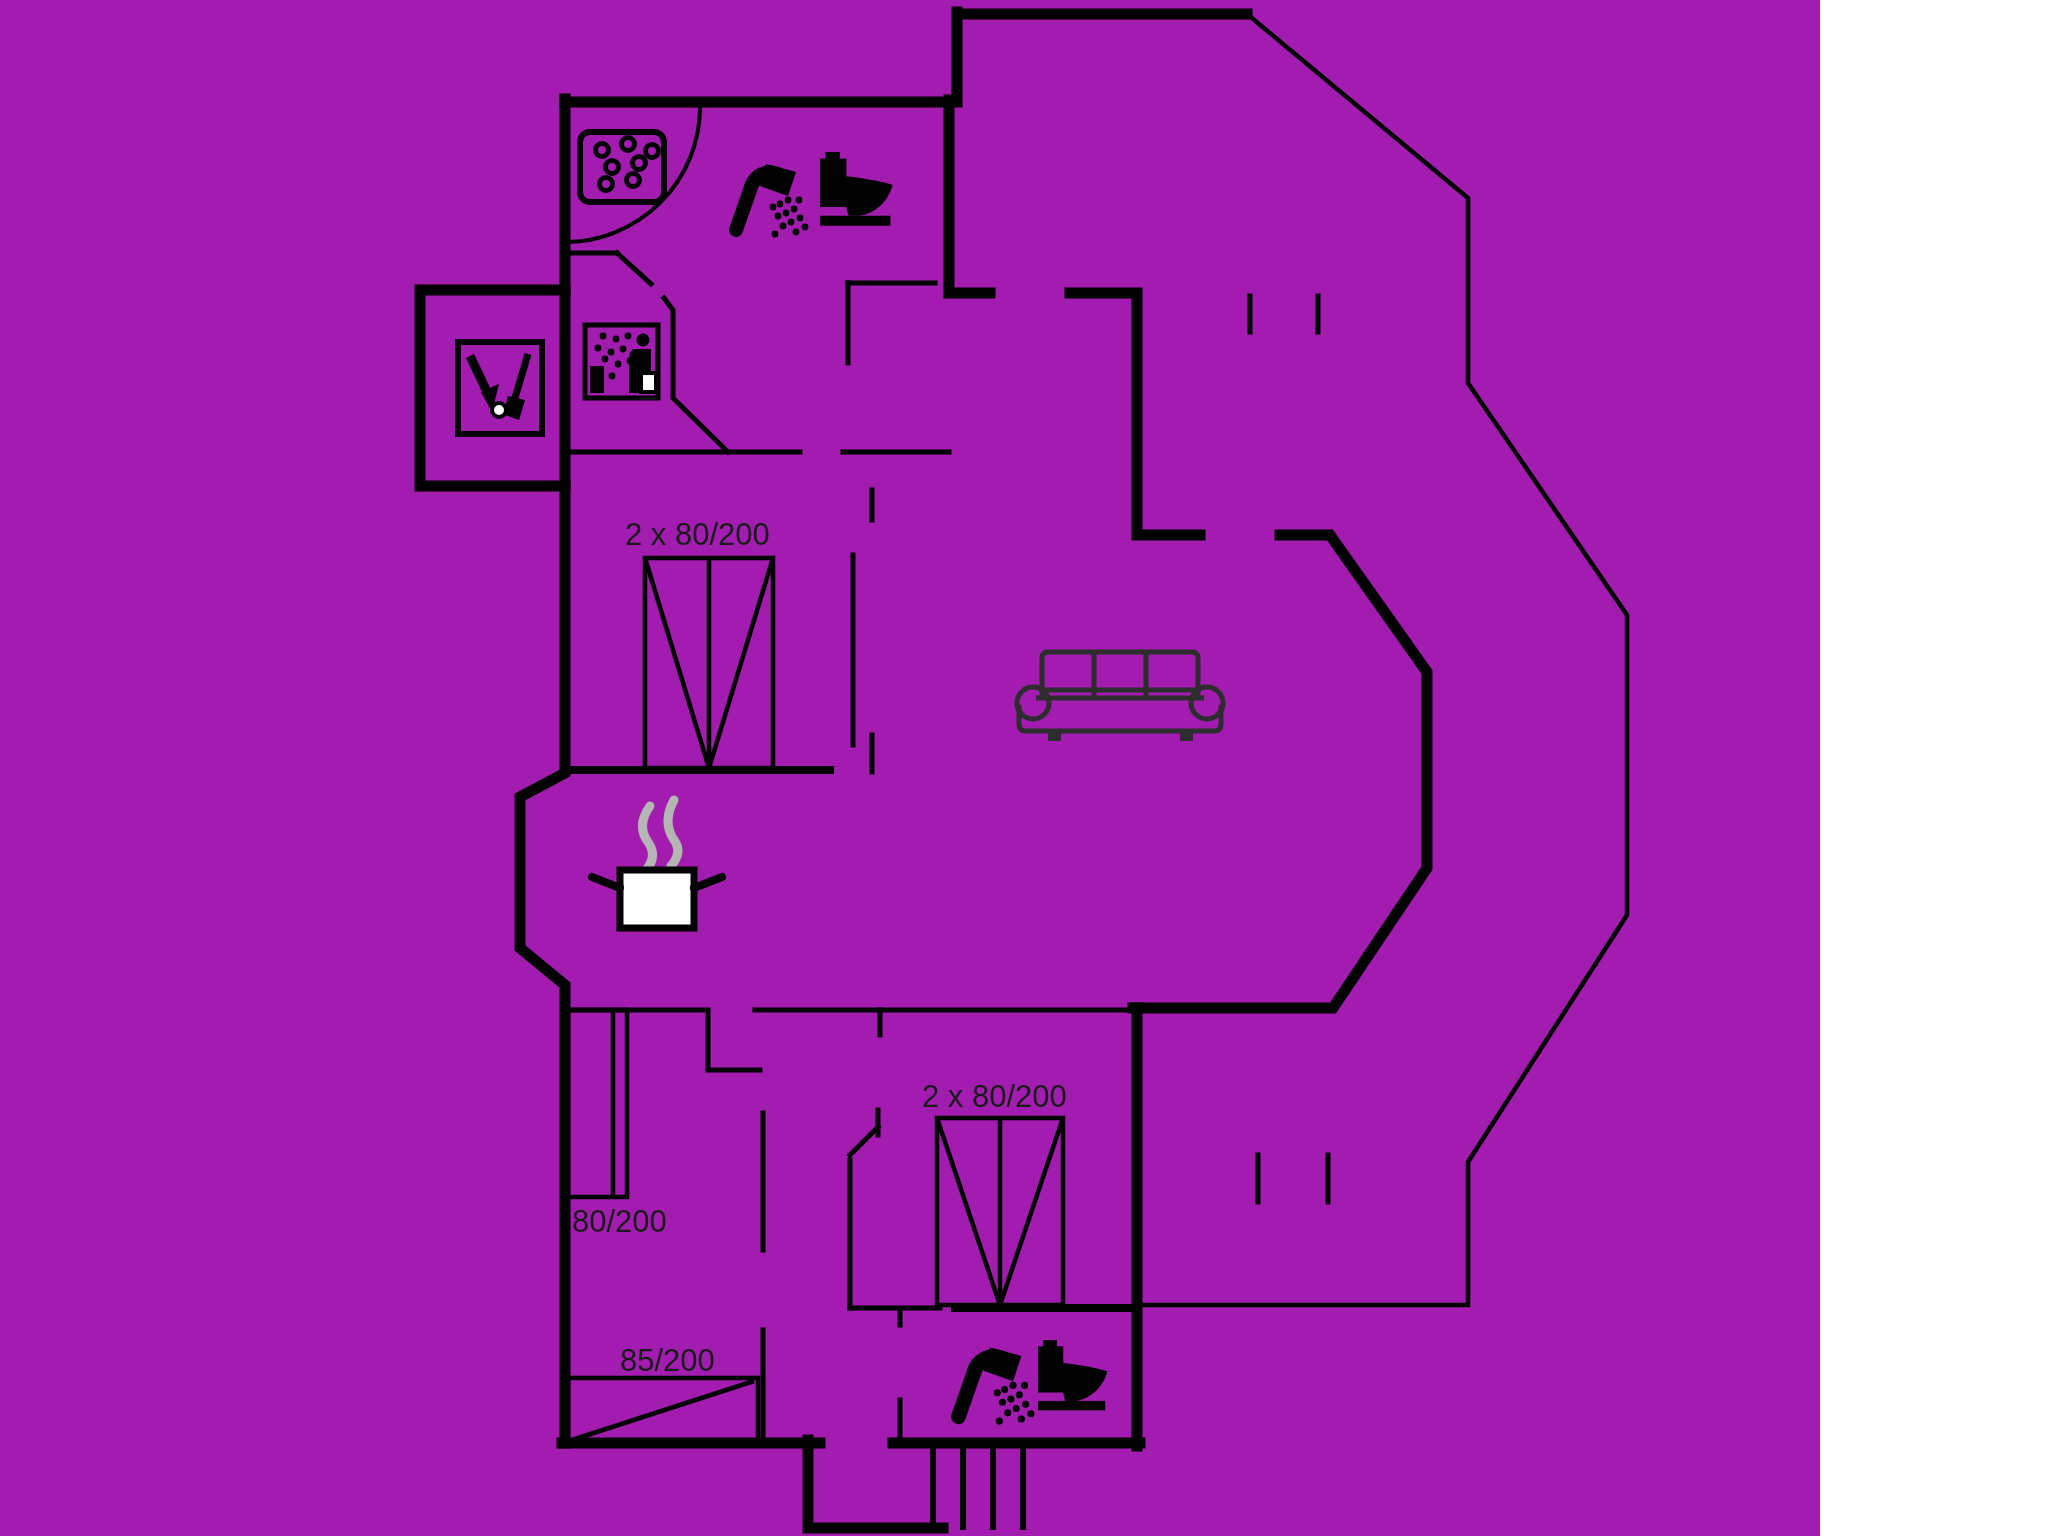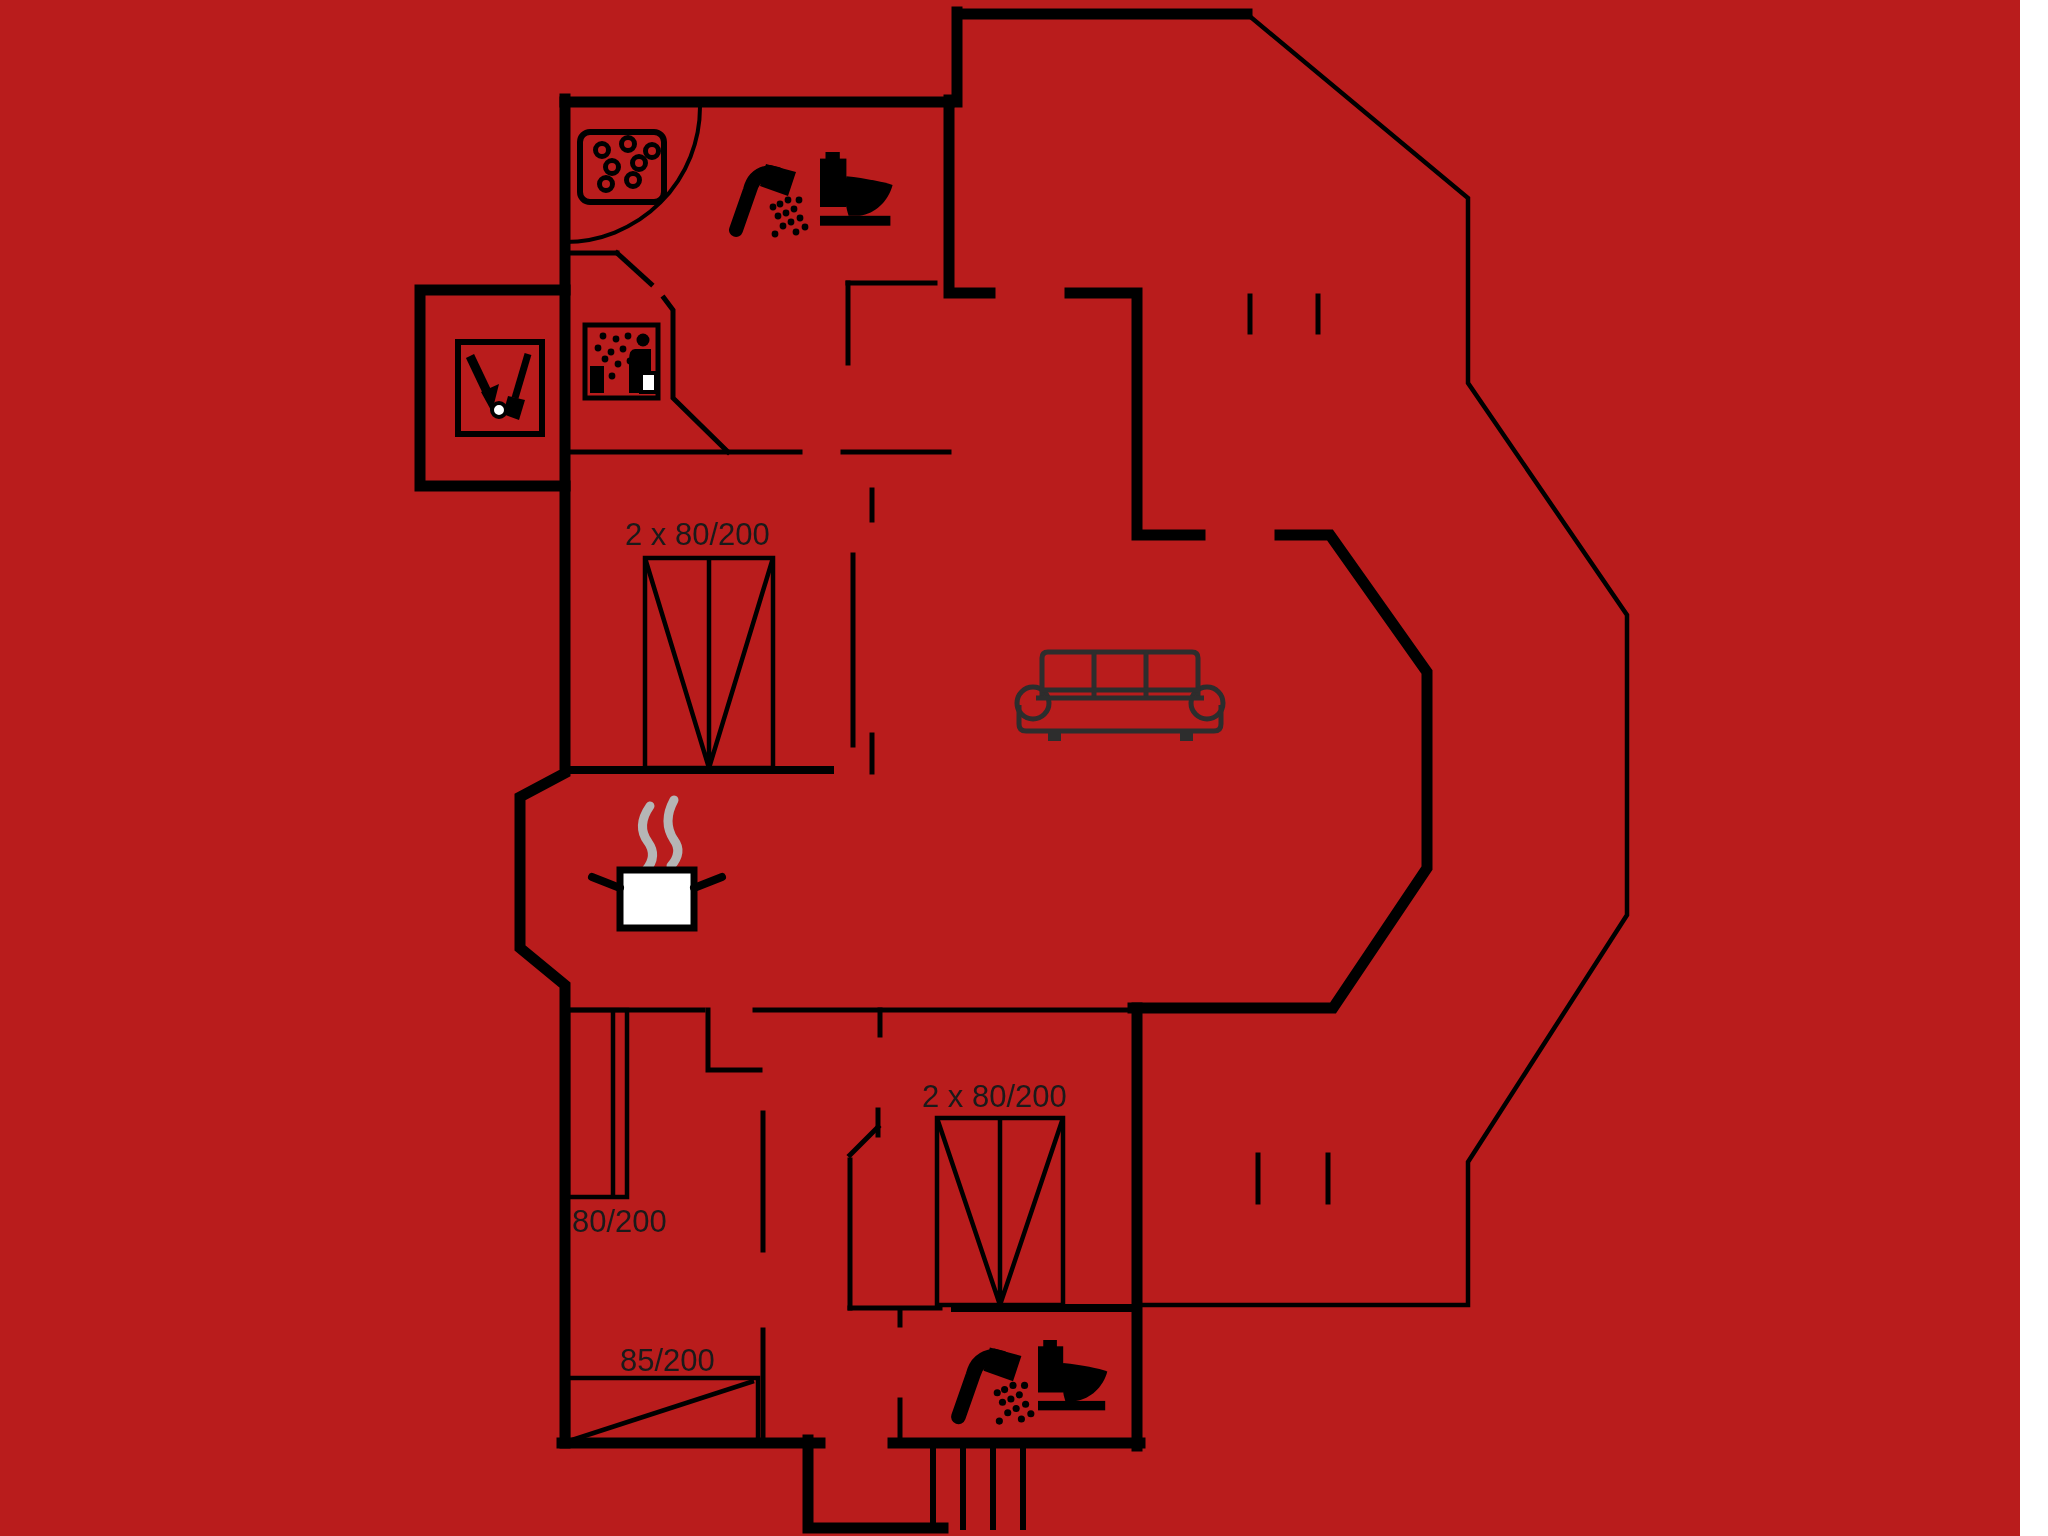--- a/index.html
+++ b/index.html
@@ -1,16 +1,16 @@
 <!DOCTYPE html>
 <html><head>
 <meta charset="utf-8">
 <style>
   html,body{margin:0;padding:0;background:#ffffff;}
-  .stage{position:relative;width:2020px;height:1536px;background:#b91c1c;overflow:hidden;}
+  .stage{position:relative;width:1820px;height:1536px;background:#a21caf;overflow:hidden;}
   svg{display:block;}
   .wall-thick{stroke:#000;stroke-width:11;fill:none;stroke-linejoin:miter;stroke-linecap:square;}
   .wall-med{stroke:#000;stroke-width:8;fill:none;stroke-linecap:square;}
   .wall-thin{stroke:#000;stroke-width:5;fill:none;stroke-linecap:square;}
   .outline-thin{stroke:#000;stroke-width:4.5;fill:none;stroke-linejoin:miter;stroke-linecap:square;}
   .bed{stroke:#000;stroke-width:4.5;fill:none;stroke-linejoin:miter;}
   .arc{stroke:#000;stroke-width:4;fill:none;}
   .label{font-family:"Liberation Sans","DejaVu Sans",sans-serif;font-size:31px;fill:#1a1a1a;}
   .icon-stroke{stroke:#000;fill:none;}
   .icon-fill{fill:#000;stroke:none;}

